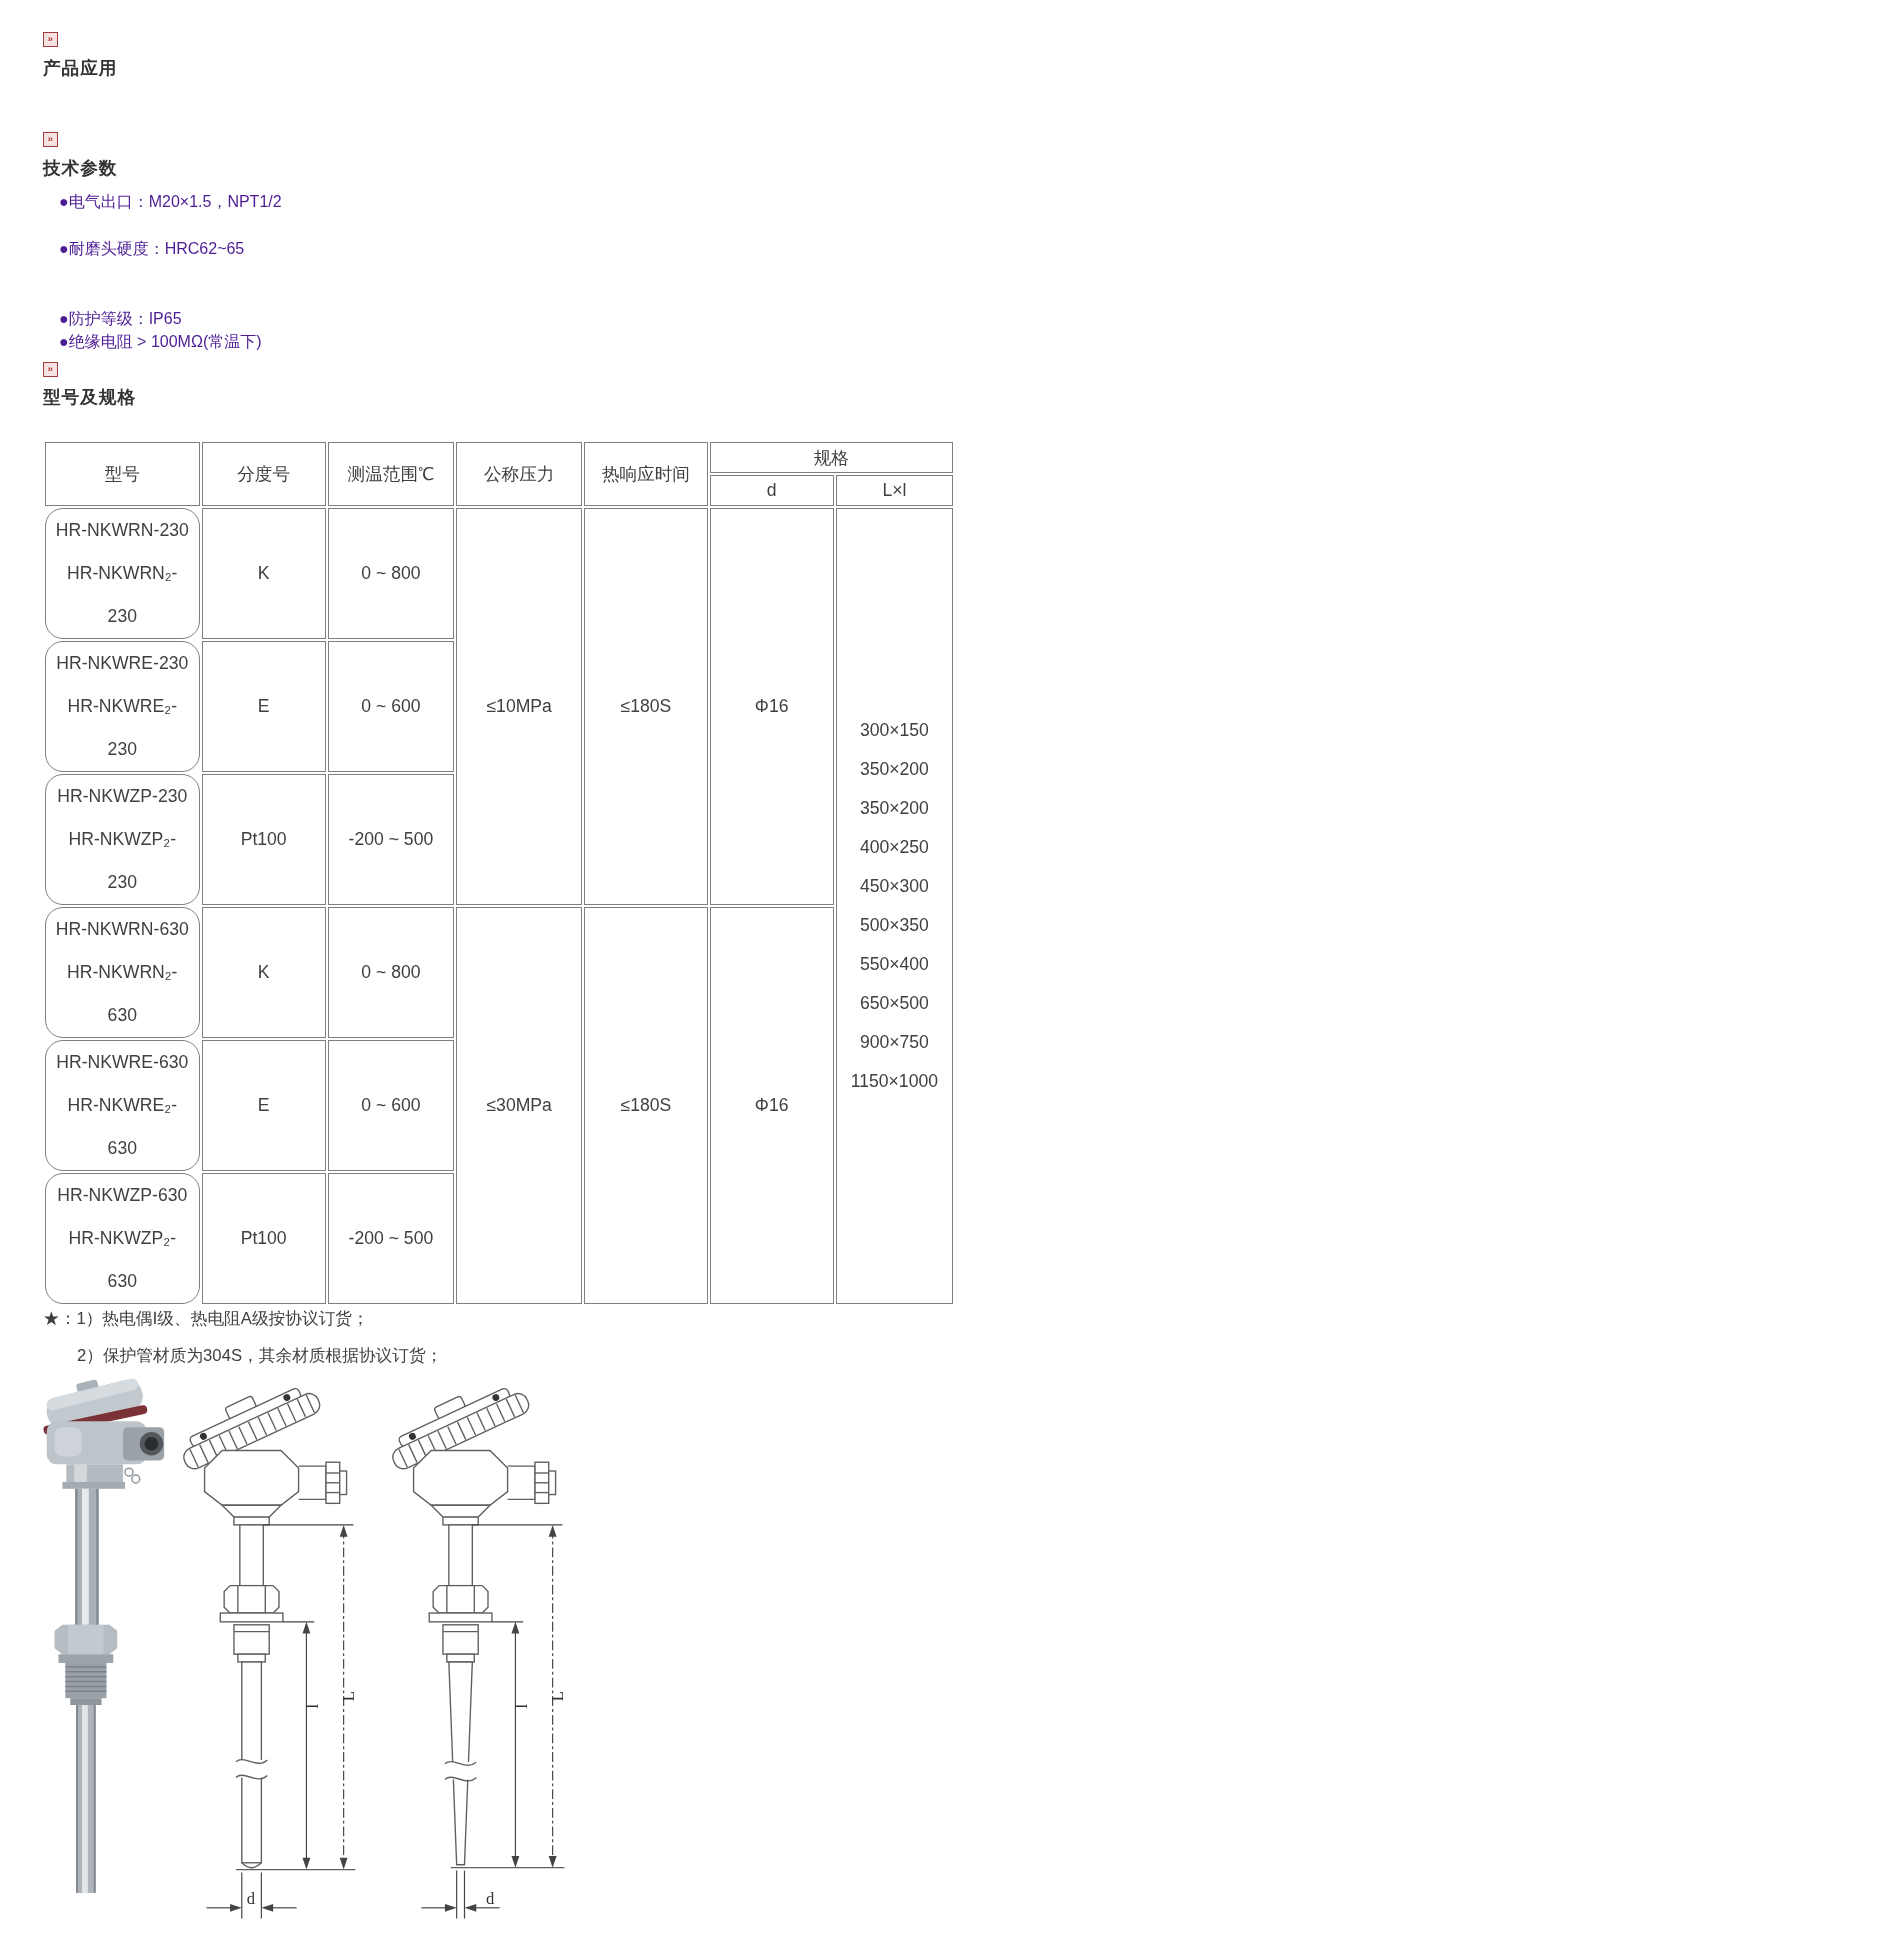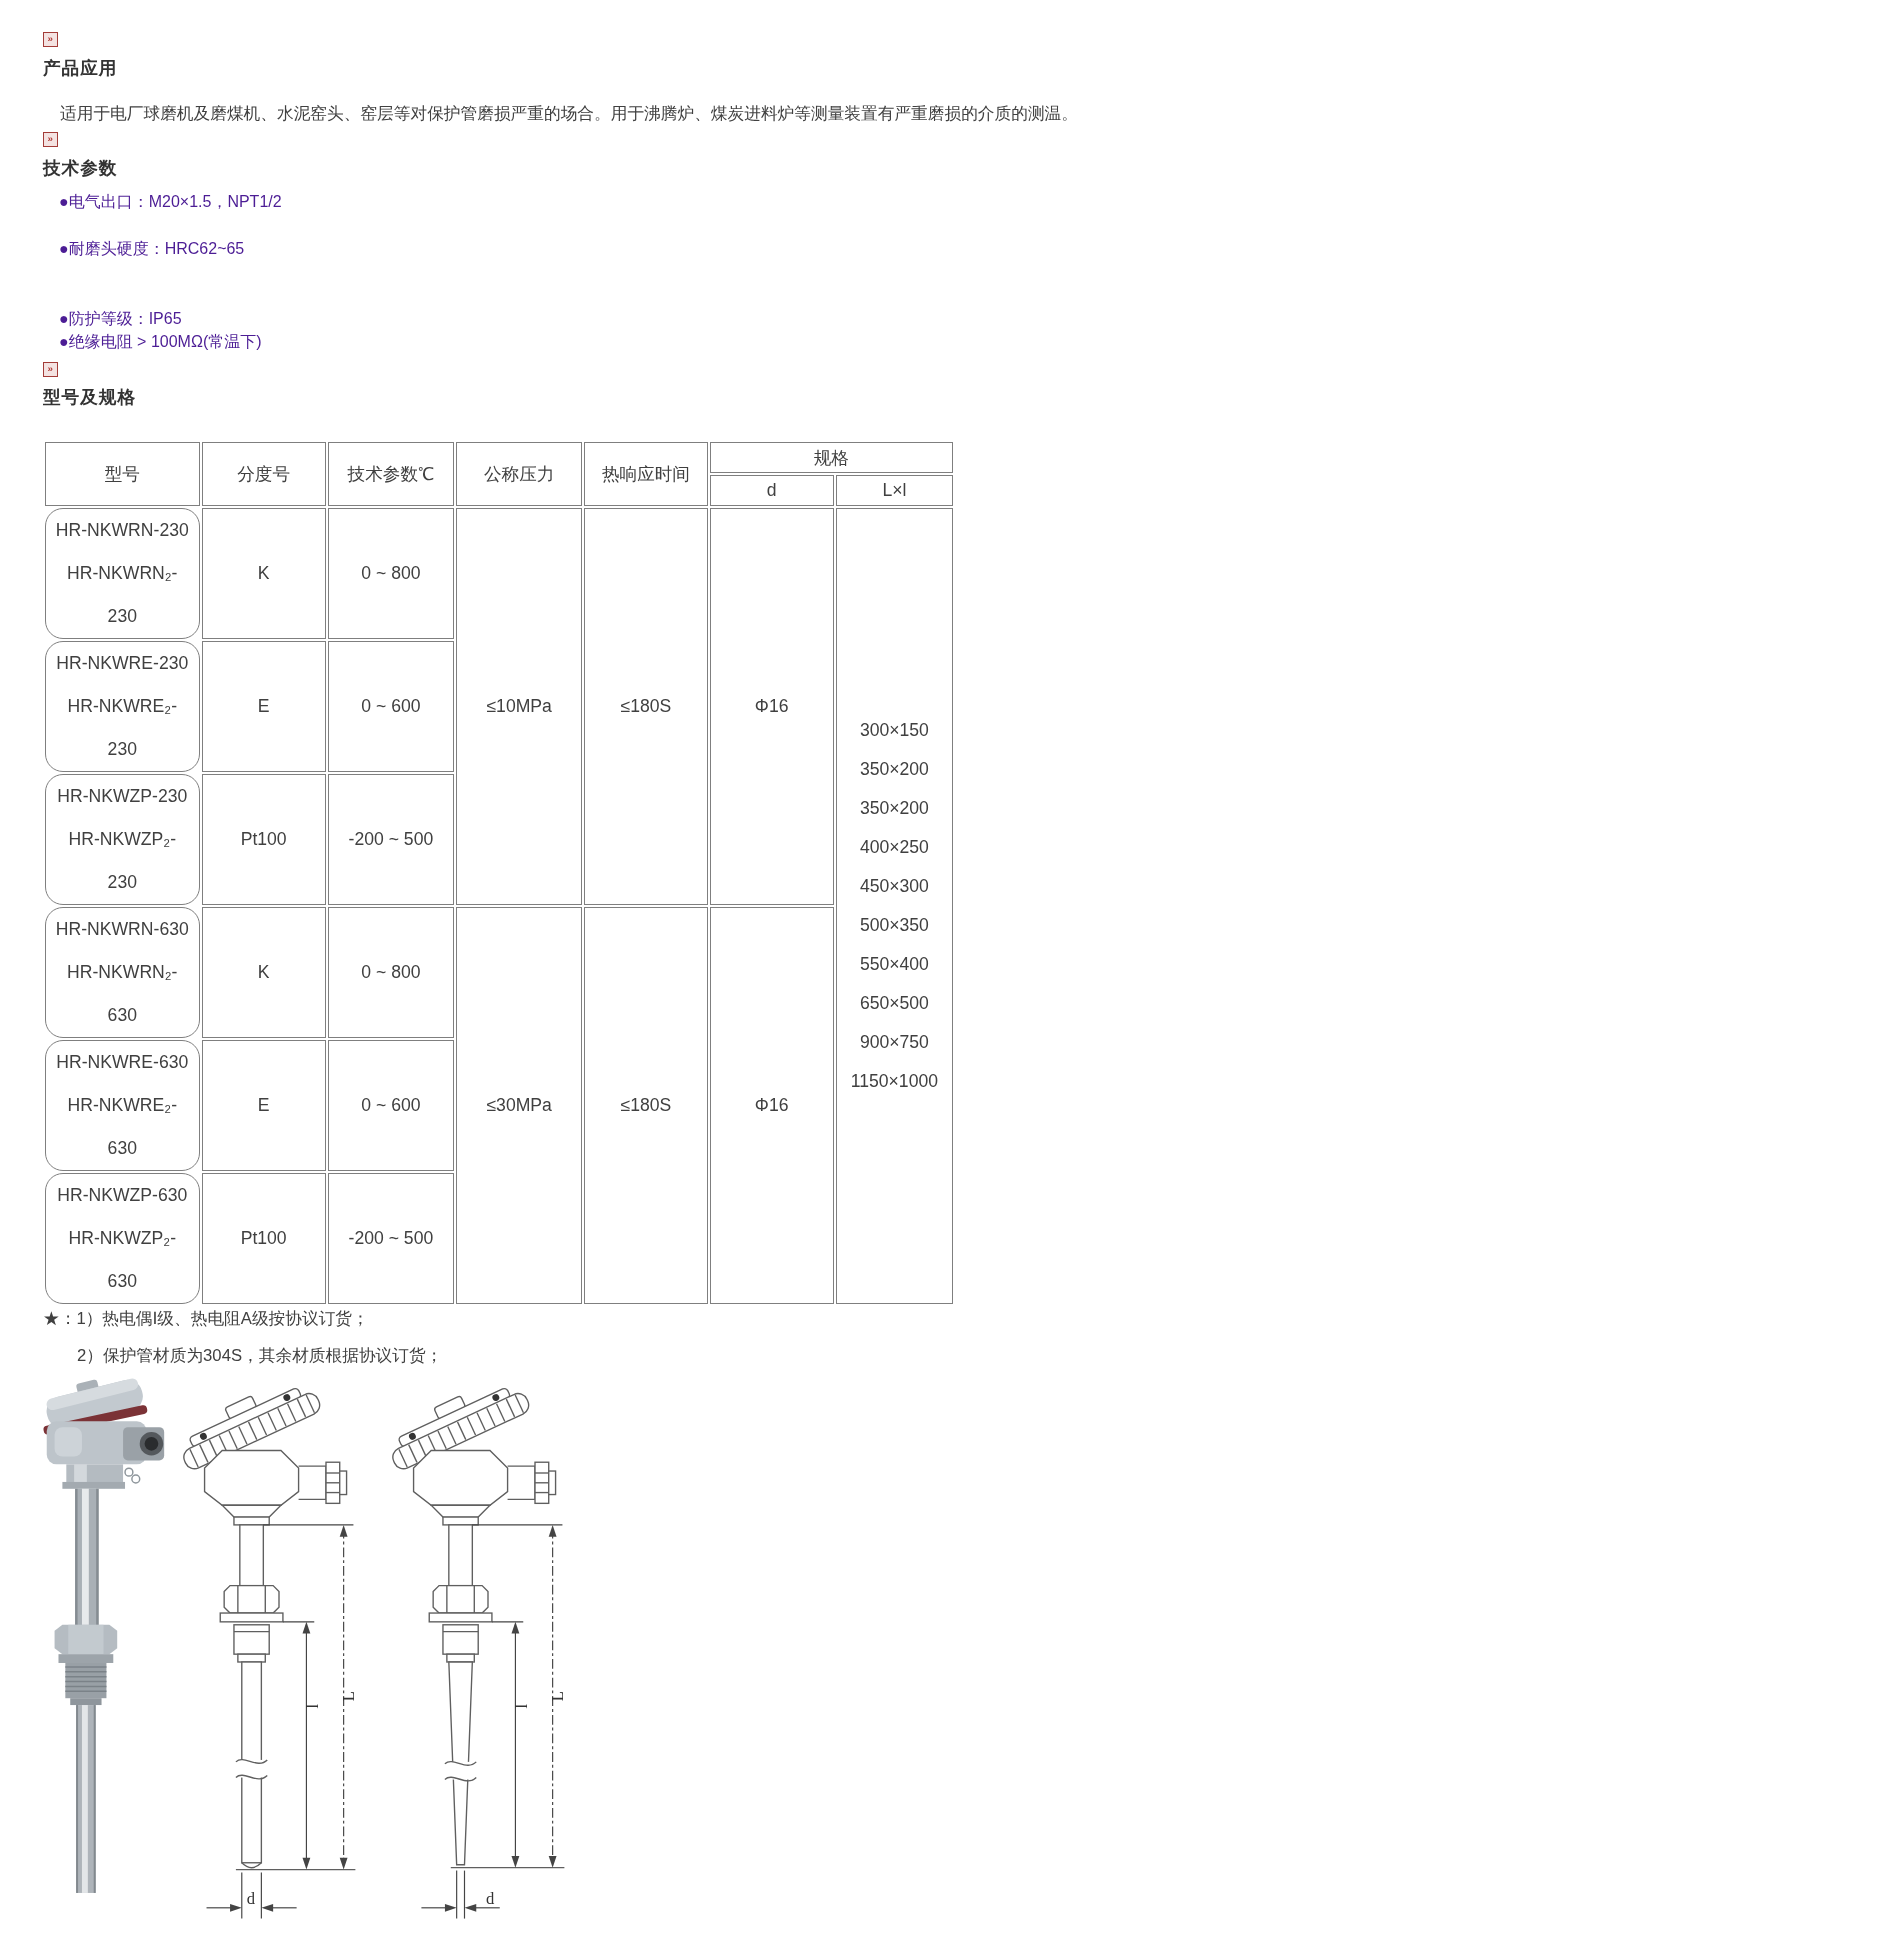--- a/index.html
+++ b/index.html
@@ -22,21 +22,20 @@
   .note{position:absolute;font-size:16.7px;color:#404040;white-space:nowrap;}
   svg text{font-family:"Liberation Serif",serif;font-size:17px;fill:#333333;}
 </style>
 </head>
 <body>
 
 <div id="page">
 
   <span class="marker" style="left:43px;top:32px;">»</span>
   <h2 class="sec" style="left:43px;top:56px;">产品应用</h2>
-  <div class="para" style="left:60px;top:102px;">适用于电厂球磨机及磨煤机、水泥窑头、窑层等对保护管磨损严重的场合。用于沸腾炉、煤炭进料炉等测量装置有严重磨损的介质的测温。</div>
 
   <span class="marker" style="left:43px;top:132px;">»</span>
   <h2 class="sec" style="left:43px;top:156px;">技术参数</h2>
   <div class="bullet" style="left:59px;top:192px;">●电气出口：M20×1.5，NPT1/2</div>
   <div class="bullet" style="left:59px;top:239px;">●耐磨头硬度：HRC62~65</div>
   <div class="bullet" style="left:59px;top:285px;margin-top:24px;">●防护等级：IP65</div>
   <div class="bullet" style="left:59px;top:332px;">●绝缘电阻 &gt; 100MΩ(常温下)</div>
 
   <span class="marker" style="left:43px;top:362px;">»</span>
   <h2 class="sec" style="left:43px;top:385px;">型号及规格</h2>
@@ -48,21 +47,21 @@
         <col style="width:125px">
       <col style="width:125px">
         <col style="width:122px">
         <col style="width:123px">
         <col style="width:116px">
     </colgroup>
     <tbody>
         <tr>
       <th rowspan="2">型号</th>
       <th rowspan="2">分度号</th>
-      <th rowspan="2">技术参数℃</th>
+      <th rowspan="2">测温范围℃</th>
       <th rowspan="2">公称压力</th>
       <th rowspan="2">热响应时间</th>
       <th colspan="2">规格</th>
     </tr>
     <tr>
       <th class="h-sub">d</th>
       <th class="h-sub">L×l</th>
     </tr>
     <tr>
       <td class="c-model" style="height:126px;">HR-NKWRN-230

